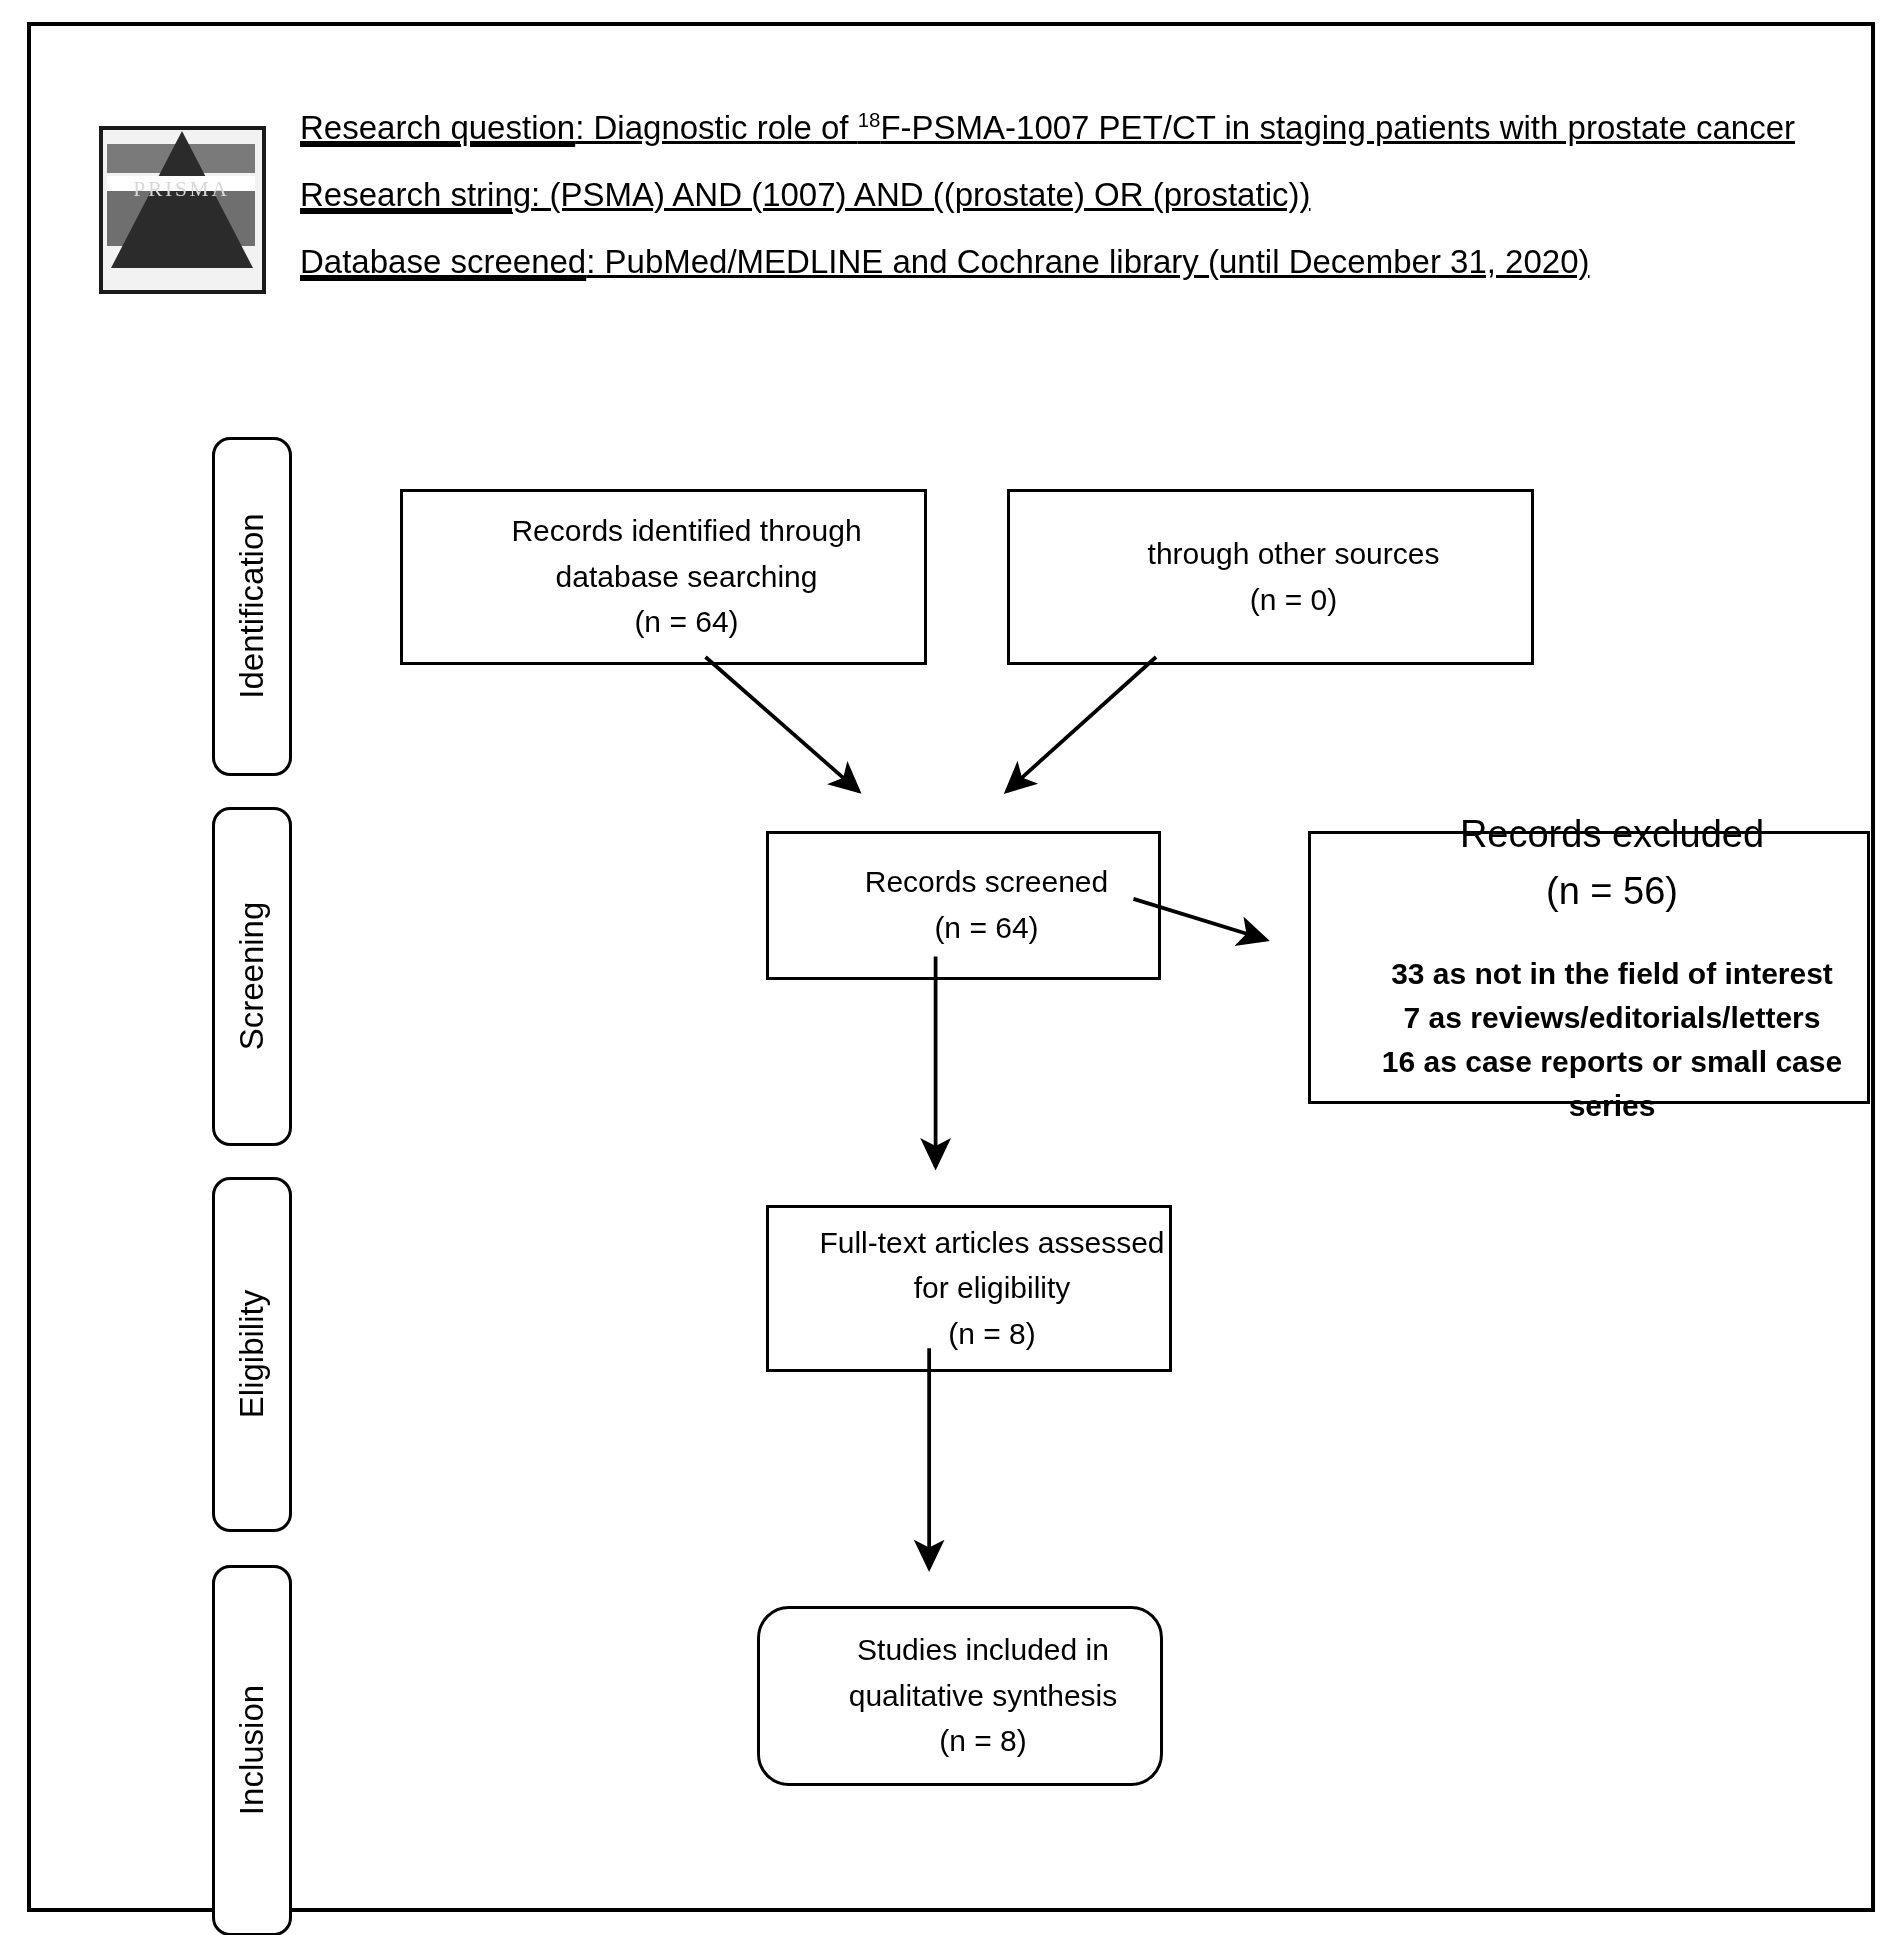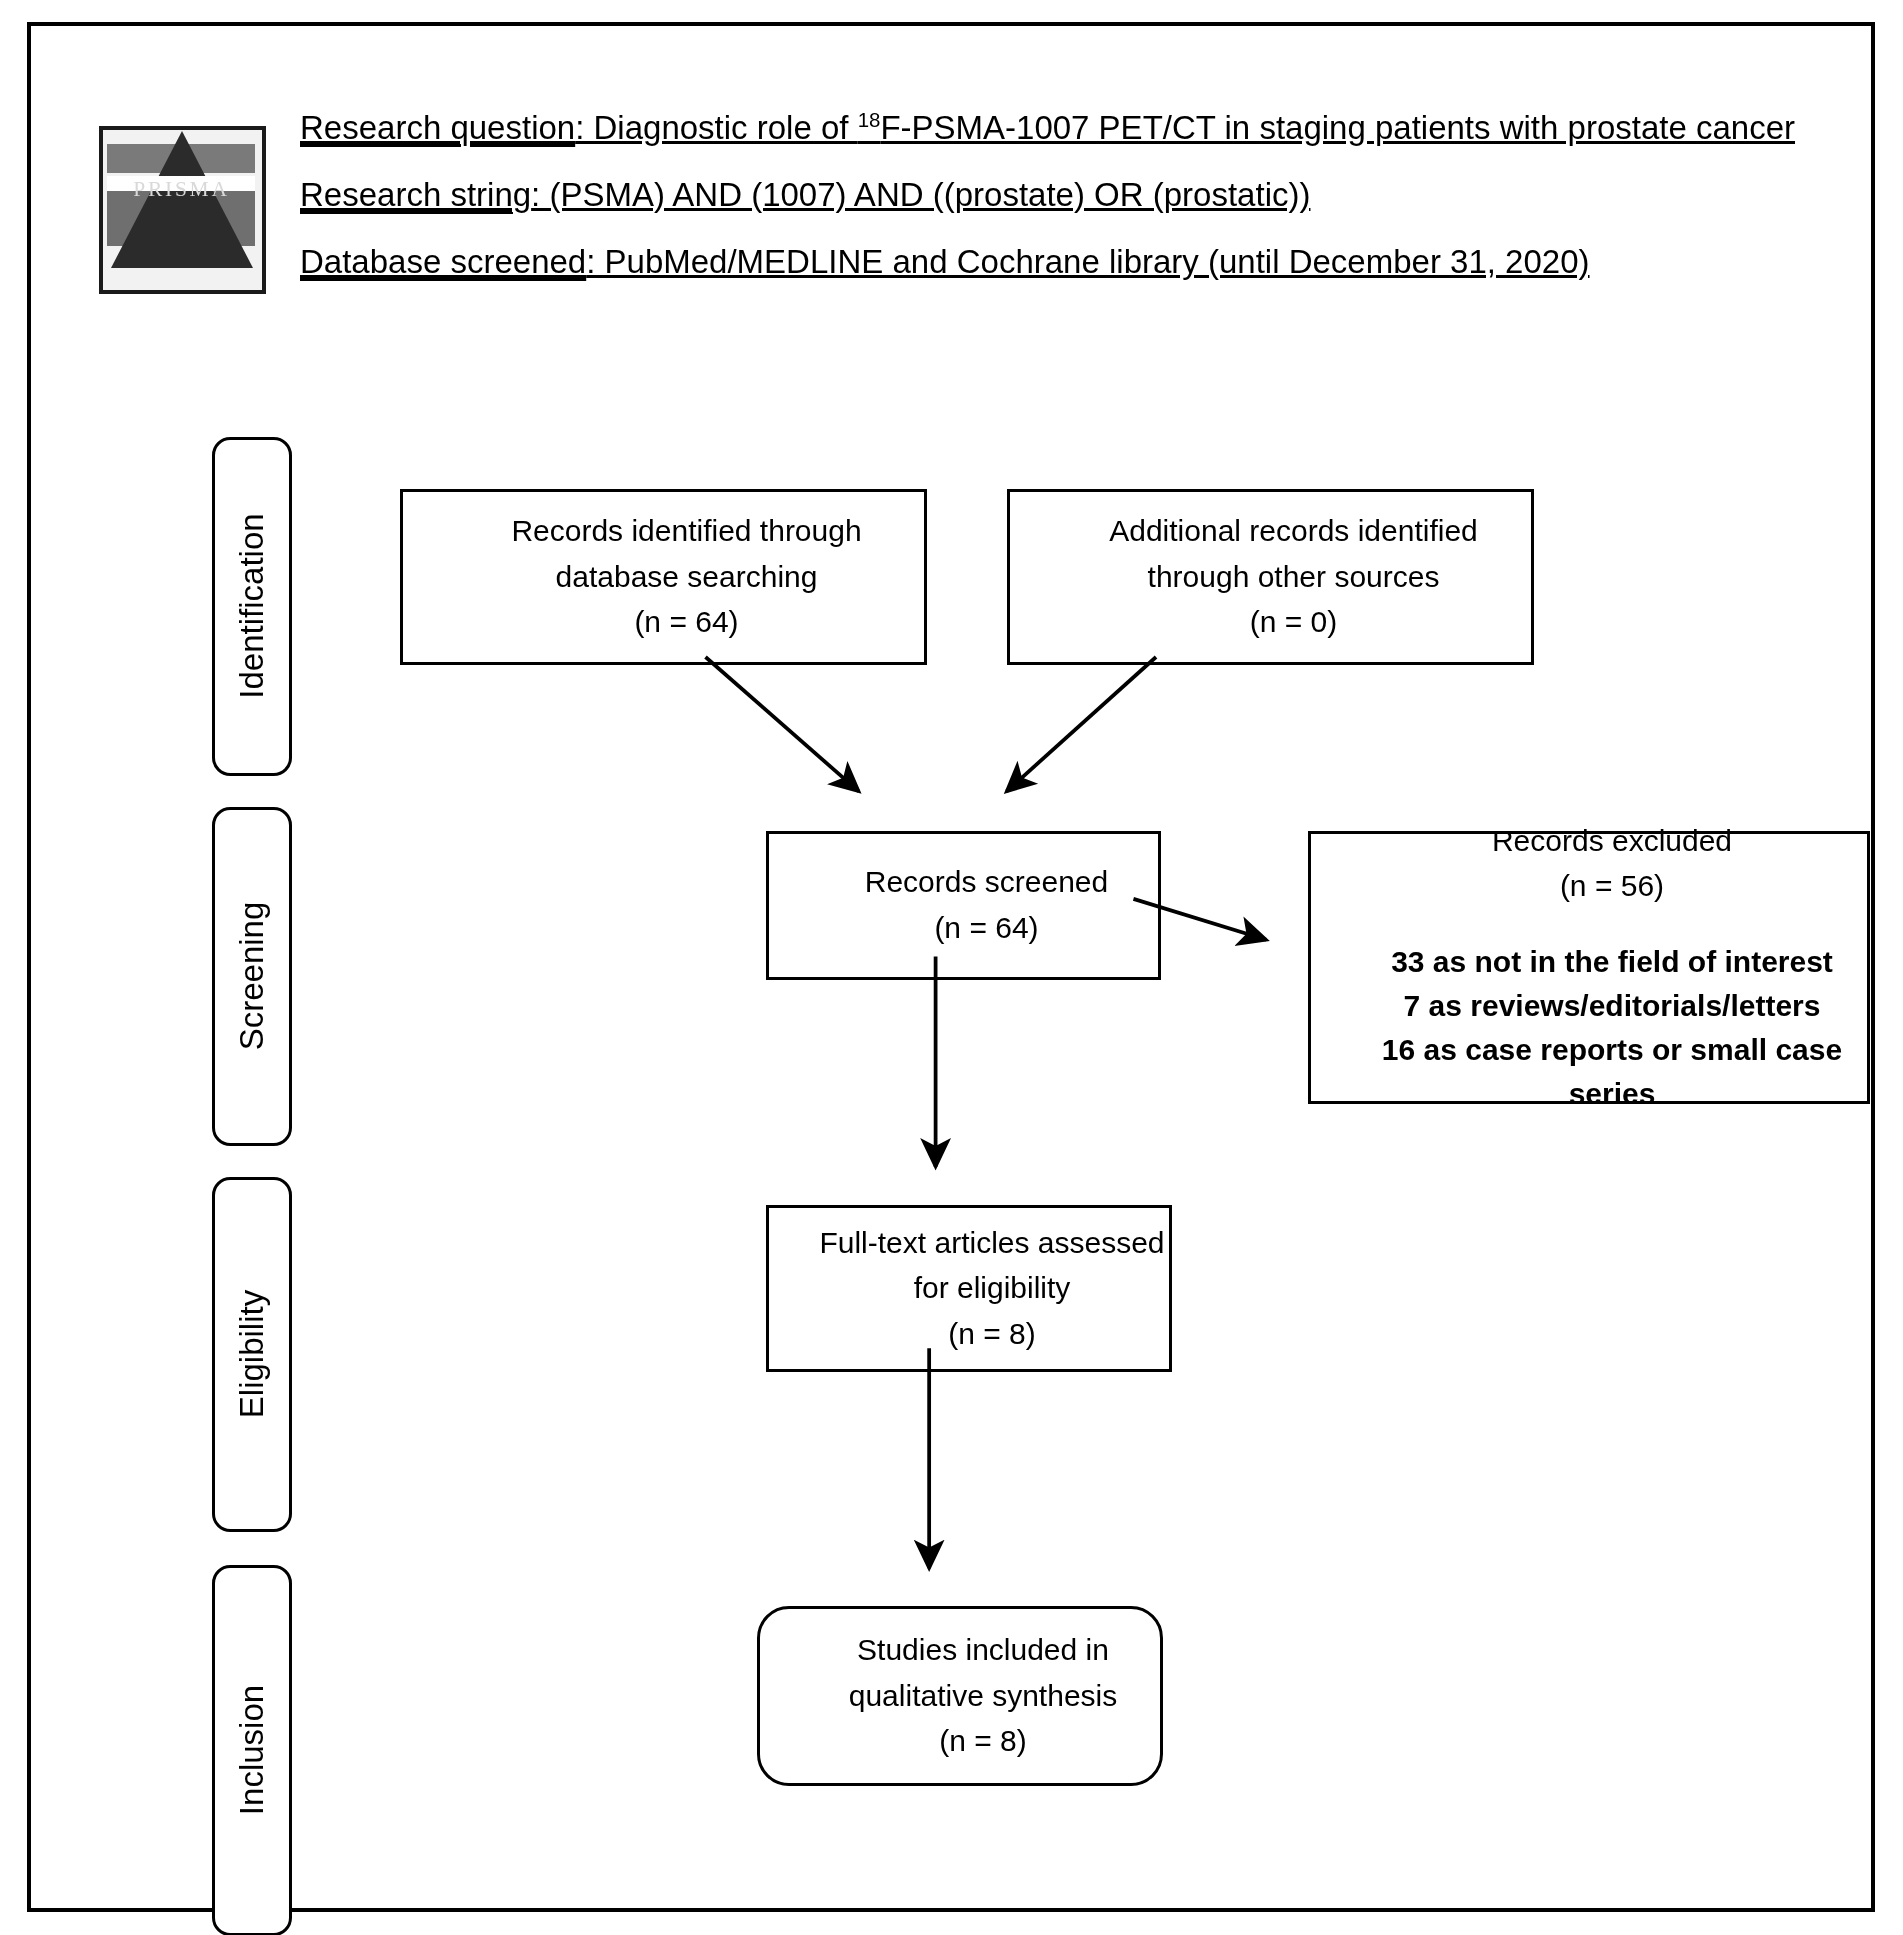--- a/index.html
+++ b/index.html
@@ -138,21 +138,21 @@
     padding-left: 46px;
   }
   #box-db-search    { left: 369px;  top: 463px;  width: 527px;  height: 176px; }
   #box-other-src    { left: 976px; top: 463px;  width: 527px;  height: 176px; }
   #box-screened     { left: 735px; top: 805px; width: 395px;  height: 149px; }
   #box-excluded     { left: 1277px; top: 805px; width: 562px; height: 273px; }
   #box-fulltext     { left: 735px; top: 1179px; width: 406px;  height: 167px; }
   #box-included     { left: 726px; top: 1580px; width: 406px;  height: 180px; border-radius: 32px; }
   .box-line { display: block; }
   #box-excluded .excl-head {
-    font-size: 30px;
+    font-size: 38px;
     line-height: 1.5;
   }
   #box-excluded .excl-reasons {
     margin-top: 32px;
     font-size: 30px;
     line-height: 1.46;
     font-weight: 600;
   }
   
   #connectors {
@@ -211,21 +211,20 @@
       <span class="stage-label">Inclusion</span>
     </div>
 
     <div class="flow-box" id="box-db-search">
       <span class="box-line">Records identified through</span>
       <span class="box-line">database searching</span>
       <span class="box-line">(n =  64)</span>
     </div>
 
     <div class="flow-box" id="box-other-src">
-      <span class="box-line">Additional records identified</span>
       <span class="box-line">through other sources</span>
       <span class="box-line">(n =  0)</span>
     </div>
 
     <div class="flow-box" id="box-screened">
       <span class="box-line">Records screened</span>
       <span class="box-line">(n = 64)</span>
     </div>
 
     <div class="flow-box" id="box-excluded">

